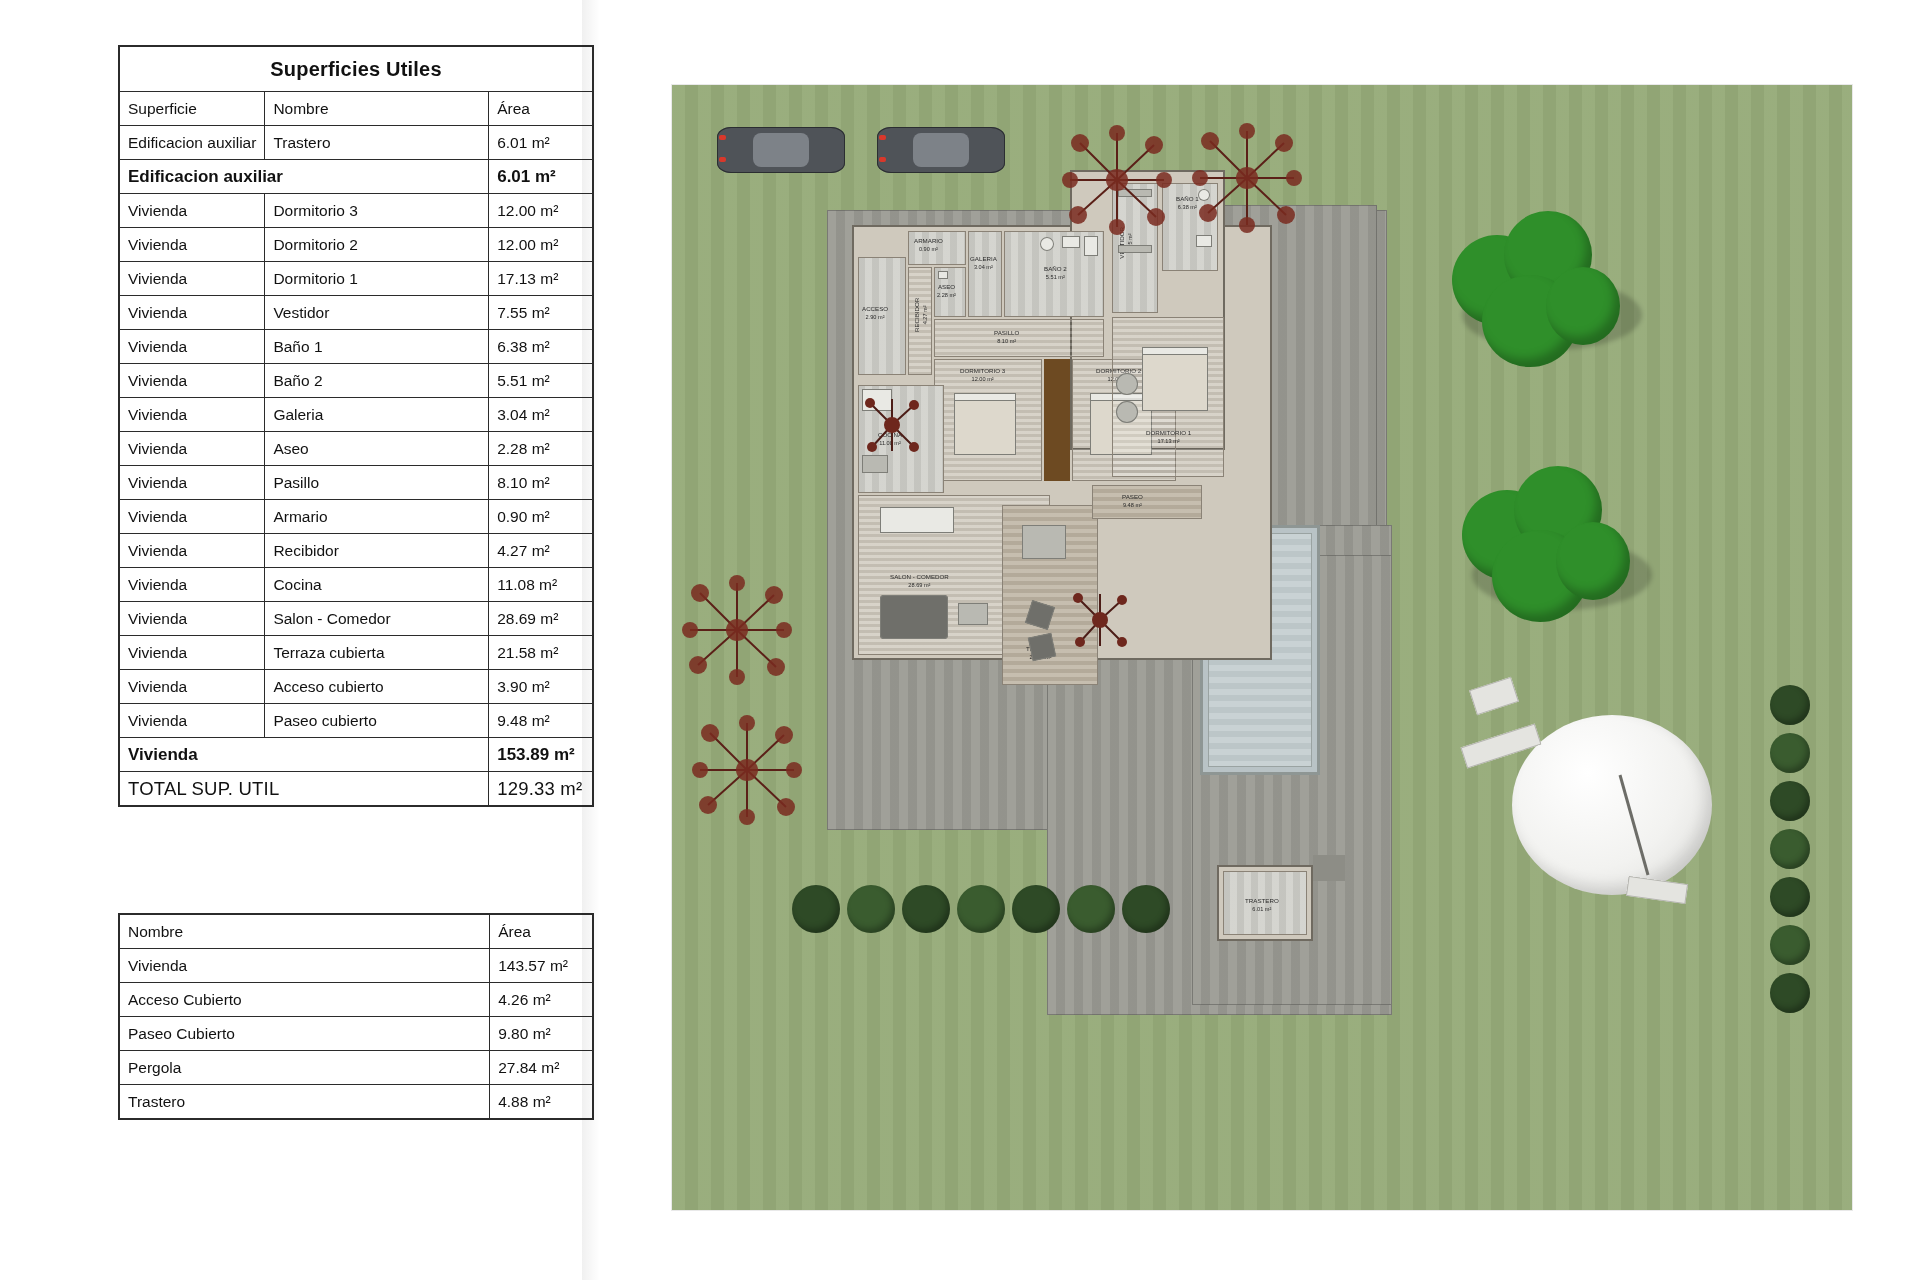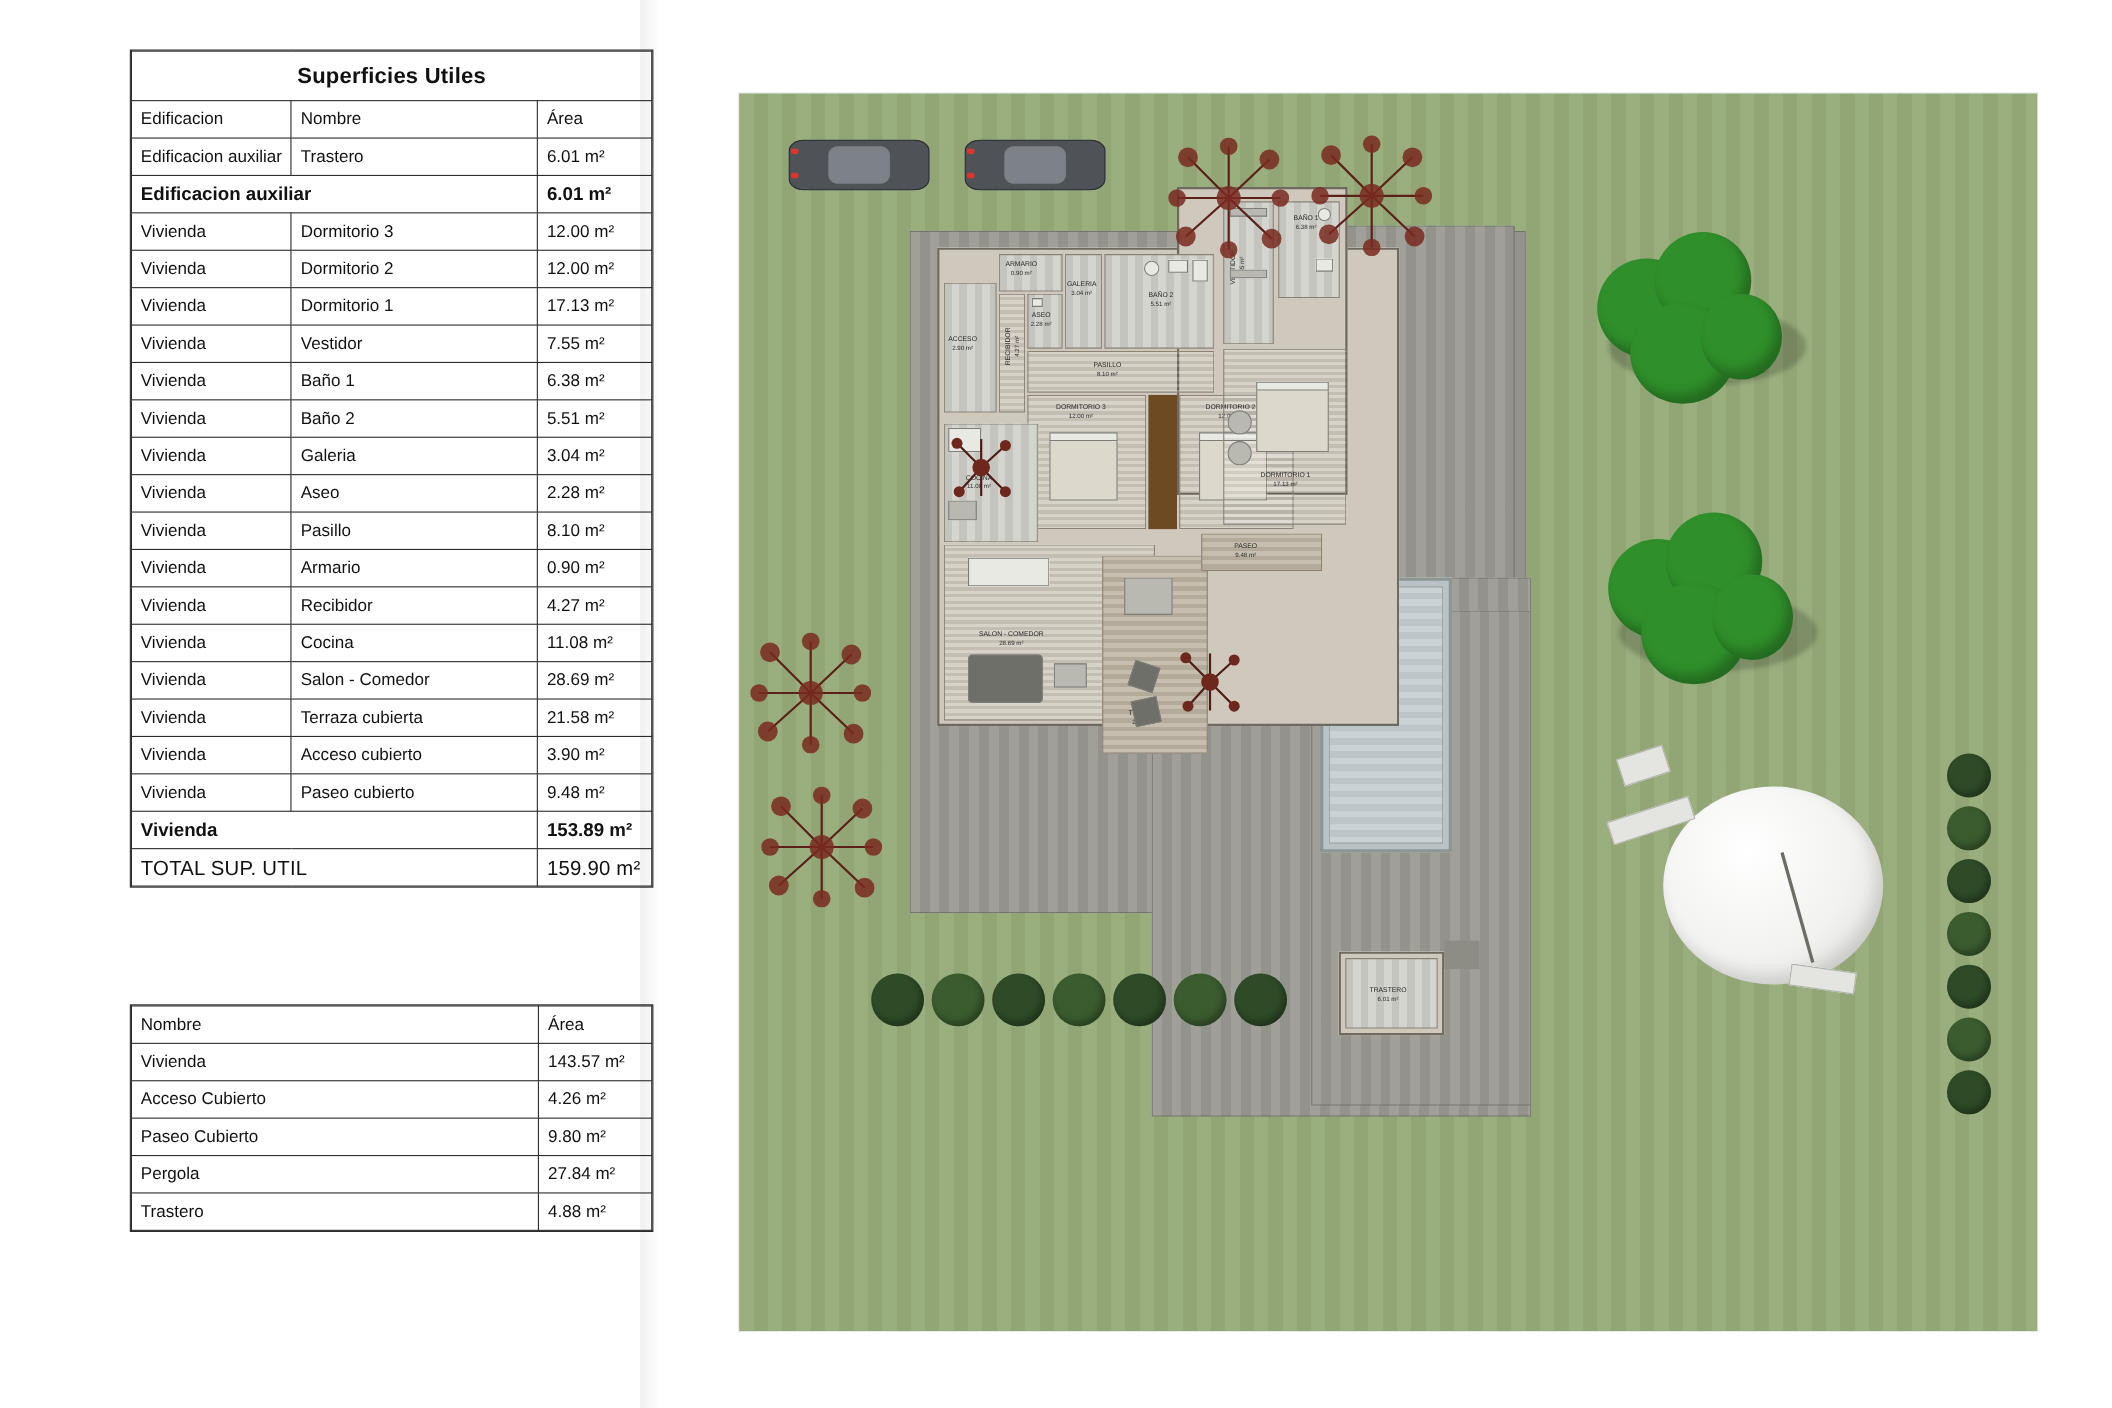--- a/index.html
+++ b/index.html
@@ -173,21 +173,21 @@
 
   <div class="sheet-left">
 
     <div class="tbl" id="table-utiles">
       <table>
         <tbody>
             <tr>
           <td class="title-cell" colspan="3">Superficies Utiles</td>
         </tr>
         <tr>
-          <th class="col-edif b">Edificacion</th>
+          <th class="col-edif b">Superficie</th>
           <th class="col-nombre b">Nombre</th>
           <th class="col-area b">Área</th>
         </tr>
 
         <tr>
           <td class="col-edif b two-line">Edificacion auxiliar</td>
           <td class="col-nombre">Trastero</td>
           <td class="col-area area-cell">6.01 m²</td>
         </tr>
 
@@ -276,21 +276,21 @@
           <td class="col-nombre b">Paseo cubierto</td>
           <td class="col-area area-cell">9.48 m²</td>
         </tr>
 
         <tr class="sum-row">
           <td class="subt-merge" colspan="2">Vivienda</td>
           <td class="col-area area-cell">153.89 m²</td>
         </tr>
         <tr class="total-row">
           <td colspan="2">TOTAL SUP. UTIL</td>
-          <td class="col-area">159.90 m²</td>
+          <td class="col-area">129.33 m²</td>
         </tr>
       </tbody>
         </table>
     </div>
 
     <div class="tbl" id="table-construida">
       <table>
         <tbody>
         <tr>
           <th style="width:386px" class="b">Nombre</th>

